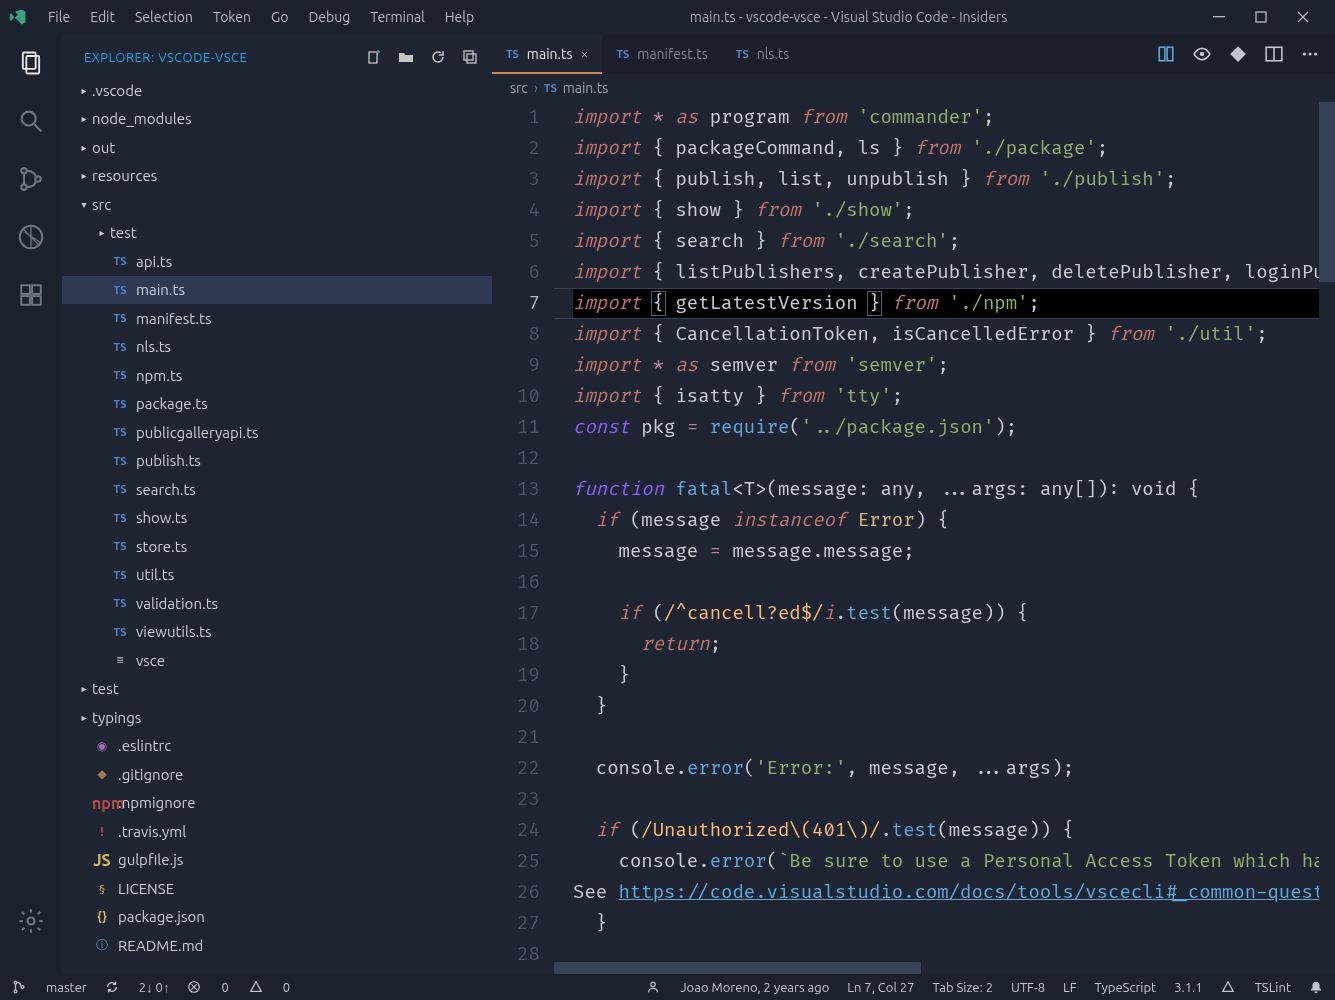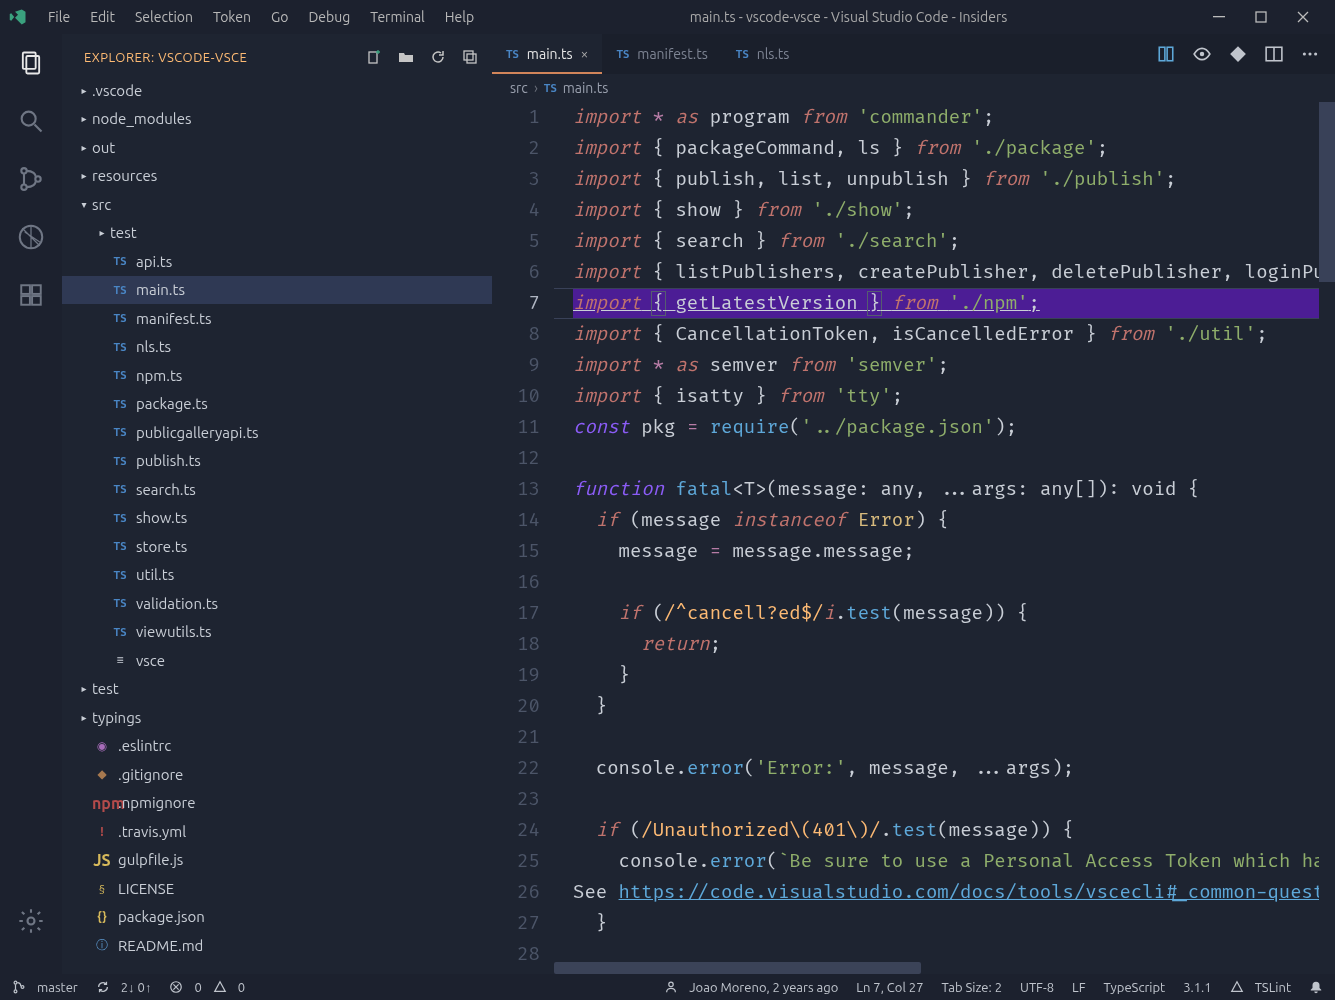--- a/index.html
+++ b/index.html
@@ -58,21 +58,21 @@
     display: flex;
     flex-direction: column;
     border-right: 0;
     padding-top: 4px;
   }
   .sidebar-header {
     height: 38px;
     display: flex;
     align-items: center;
     padding: 0 14px 0 22px;
-    color: #fdba74;
+    color: #0ea5e9;
     font-size: 13px;
     letter-spacing: .5px;
   }
   .sidebar-header .label { flex: 1; }
   .sidebar-header .actions { display: flex; gap: 16px; color:#c5c5c5;}
   .sidebar-header .actions span{cursor:pointer;}
   .tree {
     flex:1;
     overflow:hidden;
     font-size: 15px;
@@ -161,21 +161,21 @@
   .gutter .ln.cur { color:#b0b6c3; }
   .code {
     flex:1;
     white-space: pre;
     color:#c9ced6;
     overflow:hidden;
     padding-left: 6px;
     position:relative;
   }
   .code .line { height:31px; position:relative;margin-left:13px; }
-  .code .line.cur { background:#4c1d95;text-decoration:underline; }
+  .code .line.cur { background:#000000; }
   .code .line.cur::before{
     content:"";position:absolute;left:-70px;right:0;top:0;bottom:0;
     border-top:1px solid #394158;border-bottom:1px solid #394158;pointer-events:none;
   }
   
   .kw { color:#c0736d; font-style:italic;}
   .id { color:#c9ced6; }
   .str { color:#8fae6b; }
   .pun { color:#c9ced6; }
   .op { color:#b77ca6; }
@@ -197,21 +197,21 @@
   .statusbar {
     height:26px;
     background:#1c212e;
     display:flex;
     align-items:center;
     color:#bfc4cc;
     font-size:13px;
     padding: 0 12px;
     gap:18px;
   }
-  .statusbar .sb-item{display:flex;align-items:center;gap:11px;cursor:pointer;}
+  .statusbar .sb-item{display:flex;align-items:center;gap:20px;cursor:pointer;}
   .statusbar .spacer{margin-left:auto;}
   svg { display:block; }
 </style>
 </head>
 <body>
 
 <div class="titlebar">
   <span class="logo">
     <svg width="18" height="18" viewBox="0 0 24 24">
         <path fill="#3aa17e" d="M17 2l5 3v14l-5 3-9-9 4-4-4-4 9-3z"></path>

